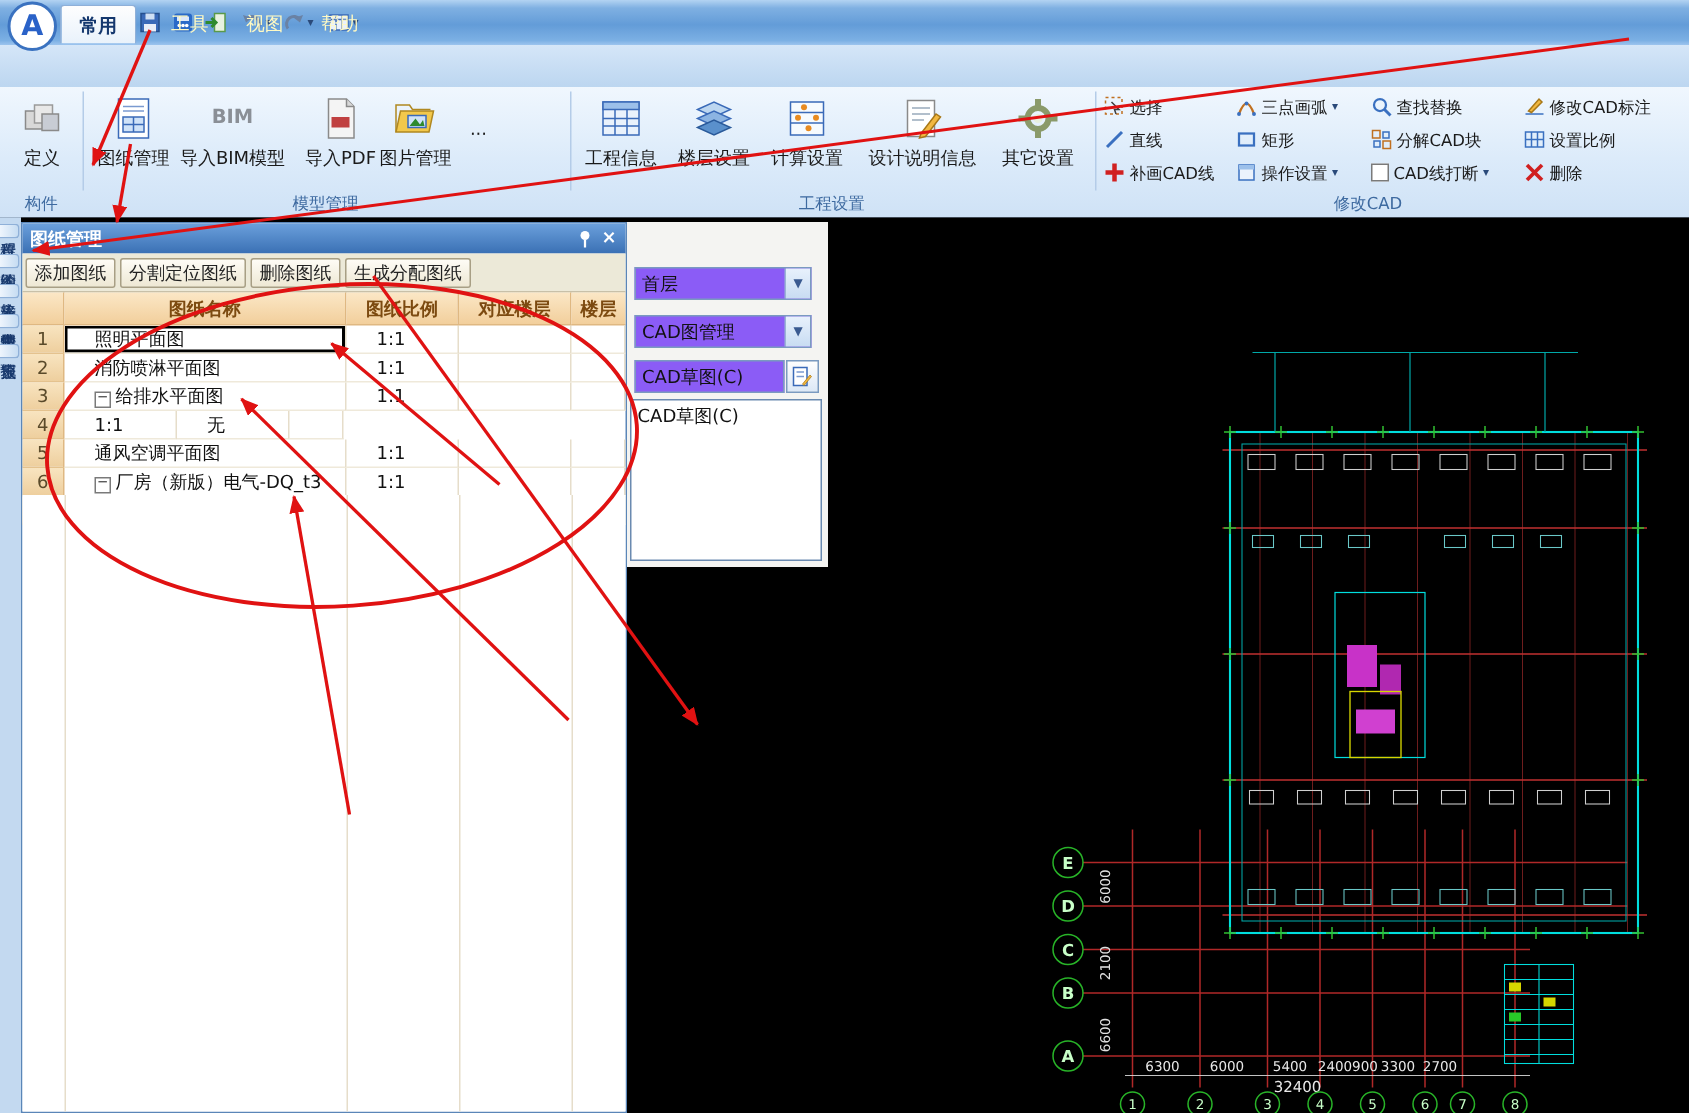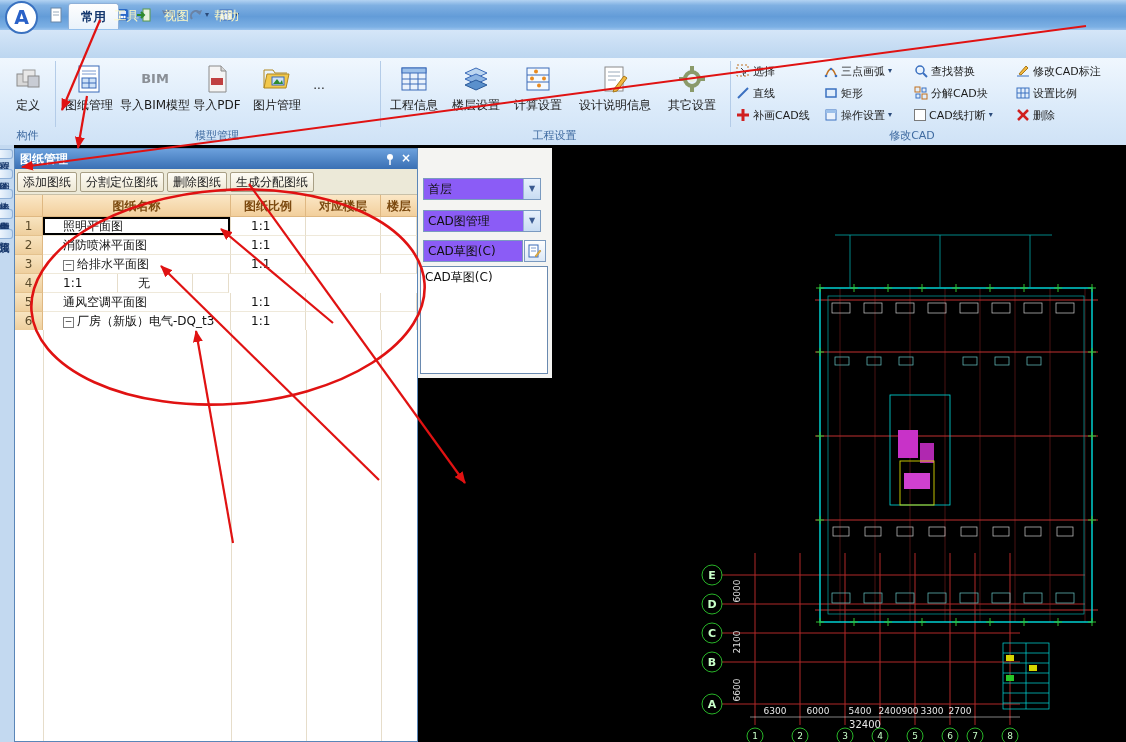--- a/index.html
+++ b/index.html
@@ -151,21 +151,21 @@
         <rect x="2" y="3" width="12" height="10" fill="#eaf2fc" stroke="#3a6ab8"></rect>
         <line x1="2" y1="6" x2="14" y2="6" stroke="#3a6ab8"></line>
         <line x1="6" y1="3" x2="6" y2="13" stroke="#3a6ab8"></line>
         <line x1="10" y1="3" x2="10" y2="13" stroke="#3a6ab8"></line>
       </svg>
   </div>
   <div class="abs qi caret" style="left:232px;width:10px">▾</div>
 
 
   <div class="abs tabsrow"></div>
-  <div class="abs rtab active" style="left:68px">常用</div>
+  <div class="abs rtab active" style="left:40px">常用</div>
   <div class="abs rtab" style="left:102px">工具</div>
   <div class="abs rtab" style="left:152px">视图</div>
   <div class="abs rtab" style="left:202px">帮助</div>
 
   <div class="abs ribbon">
 
     <div class="abs gsep" style="left:55px"></div>
     <div class="abs gsep" style="left:380px"></div>
     <div class="abs gsep" style="left:730px"></div>
 
@@ -187,21 +187,21 @@
           <rect x="8" y="14" width="14" height="10" fill="#cfe2f8" stroke="#3a6ab8"></rect>
           <line x1="8" y1="19" x2="22" y2="19" stroke="#3a6ab8"></line>
           <line x1="15" y1="14" x2="15" y2="24" stroke="#3a6ab8"></line>
         </svg>
       <span class="lbl">图纸管理</span>
     </div>
     <div class="abs bigbtn" style="left:122px;width:66px">
       <span class="bimtxt">BIM</span>
       <span class="lbl">导入BIM模型</span>
     </div>
-    <div class="abs bigbtn" style="left:190px;width:54px">
+    <div class="abs bigbtn" style="left:200px;width:54px">
       <svg width="30" height="30">
           <path d="M7,2 L19,2 L24,7 L24,28 L7,28 Z" fill="#f4f4f4" stroke="#8a8a8a"></path>
           <path d="M19,2 L19,7 L24,7" fill="#d8d8d8" stroke="#8a8a8a"></path>
           <rect x="9" y="14" width="12" height="7" fill="#c04040"></rect>
         </svg>
       <span class="lbl">导入PDF</span>
     </div>
     <div class="abs bigbtn" style="left:246px;width:62px">
       <svg width="30" height="30">
           <path d="M2,24 L5,10 L27,10 L24,24 Z" fill="#f2c84c" stroke="#b08820"></path>

